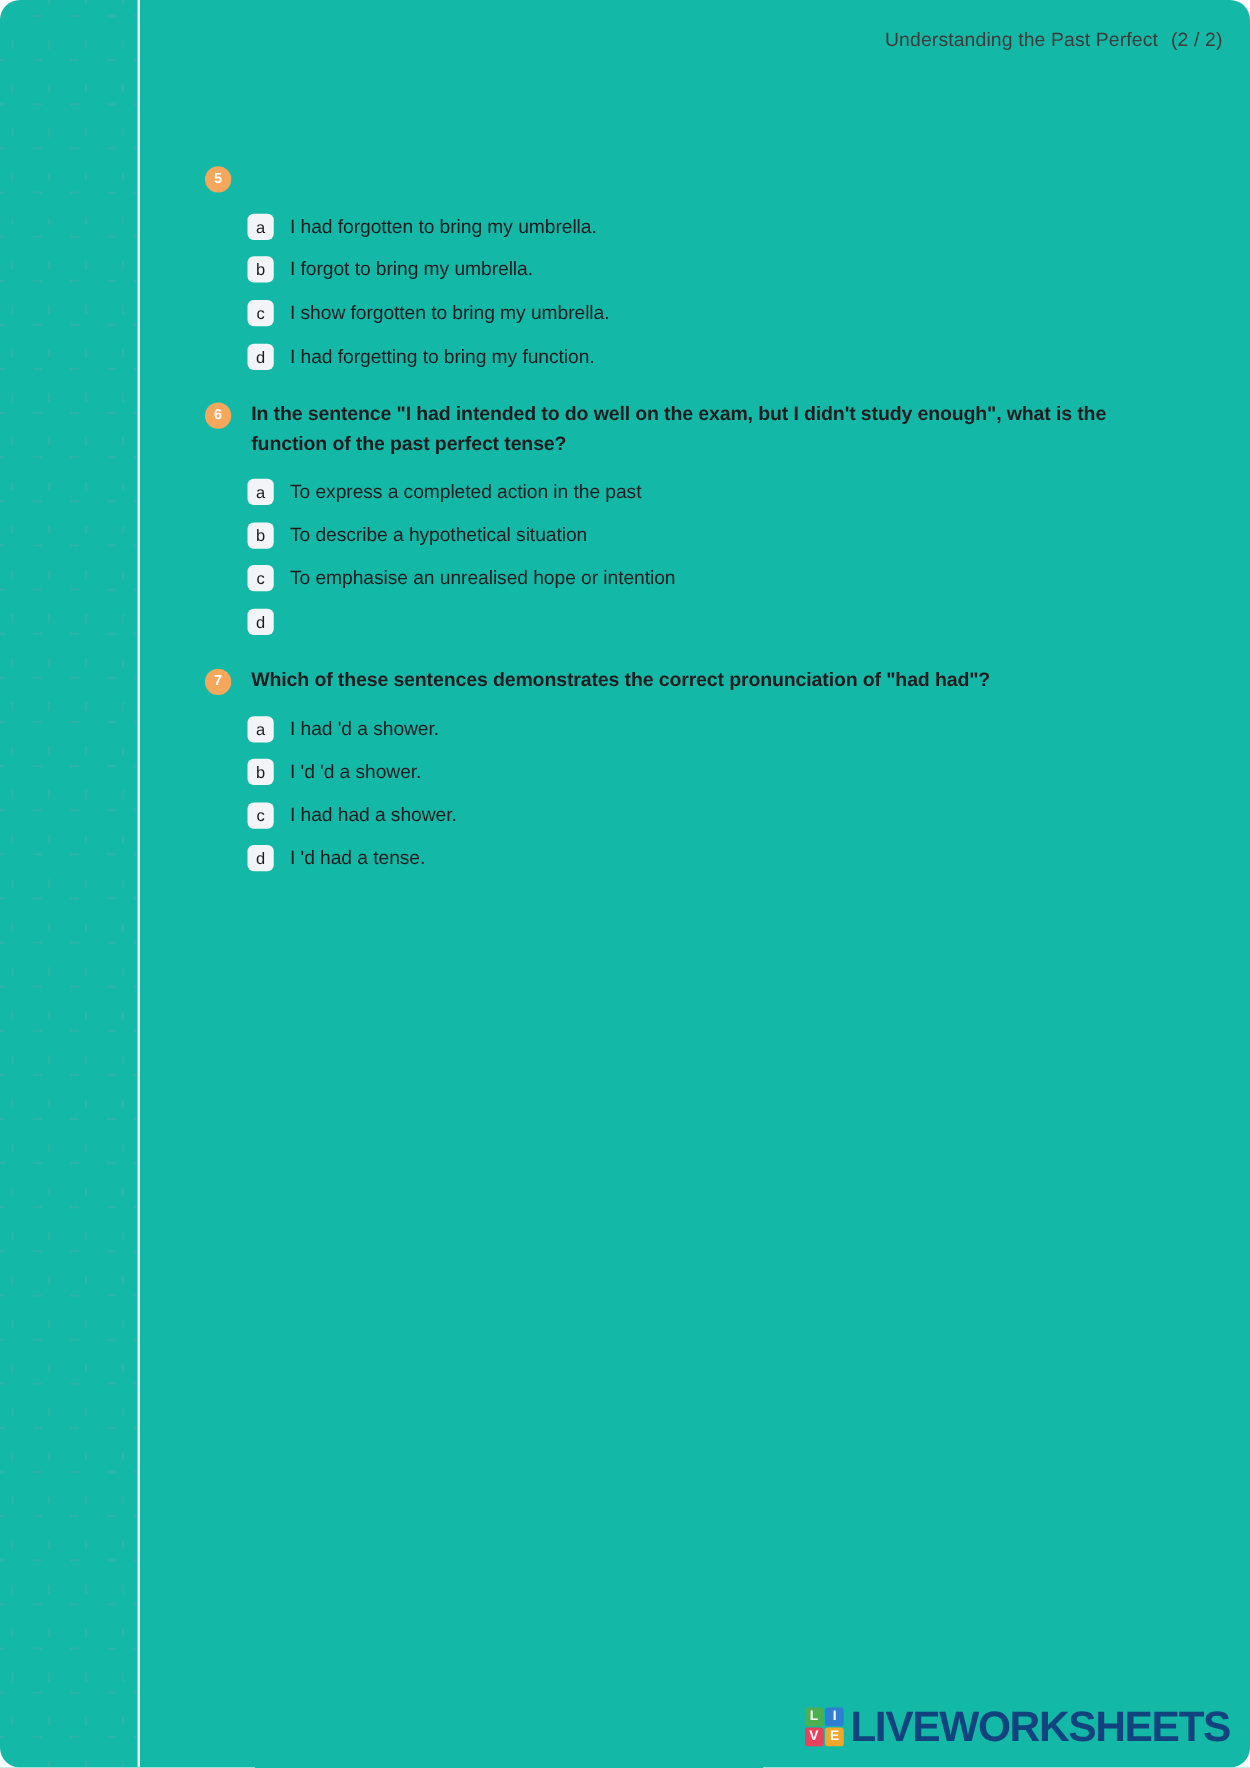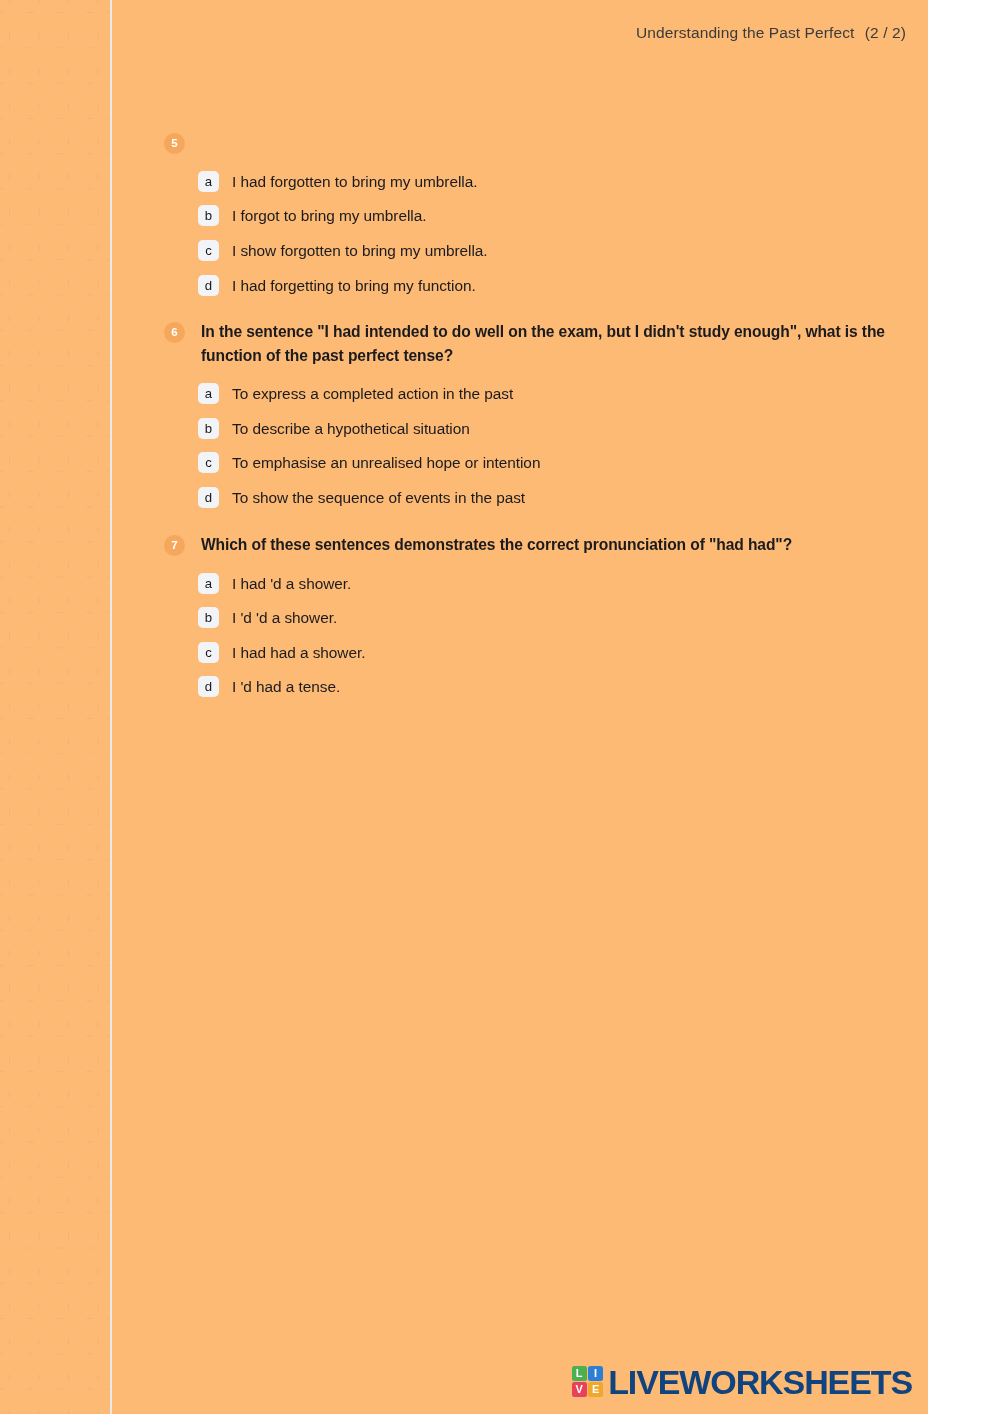--- a/index.html
+++ b/index.html
@@ -6,24 +6,25 @@
     margin: 0;
     padding: 0;
     background: #ffffff;
   }
   body {
     font-family: "Liberation Sans", sans-serif;
     -webkit-font-smoothing: antialiased;
   }
   #page {
     position: relative;
-    width: 928px;
+    width: 1000px;
     height: 1414px;
-    background: #fdba74;
+    background: #14b8a6;
     overflow: hidden;
+    border-radius: 16px;
   }
 
   
   #margin-pattern {
     position: absolute;
     left: 0;
     top: 0;
     width: 110px;
     height: 1414px;
     background-image:
@@ -214,21 +215,20 @@
           <div class="option-row">
             <div class="option-letter">b</div>
             <div class="option-text">To describe a hypothetical situation</div>
           </div>
           <div class="option-row">
             <div class="option-letter">c</div>
             <div class="option-text">To emphasise an unrealised hope or intention</div>
           </div>
           <div class="option-row">
             <div class="option-letter">d</div>
-            <div class="option-text">To show the sequence of events in the past</div>
           </div>
         </div>
       </div>
       <div class="question-block">
         <div class="question-head">
           <div class="question-badge">7</div>
           <div class="question-text">Which of these sentences demonstrates the correct pronunciation of "had had"?</div>
         </div>
         <div class="options">
           <div class="option-row">

